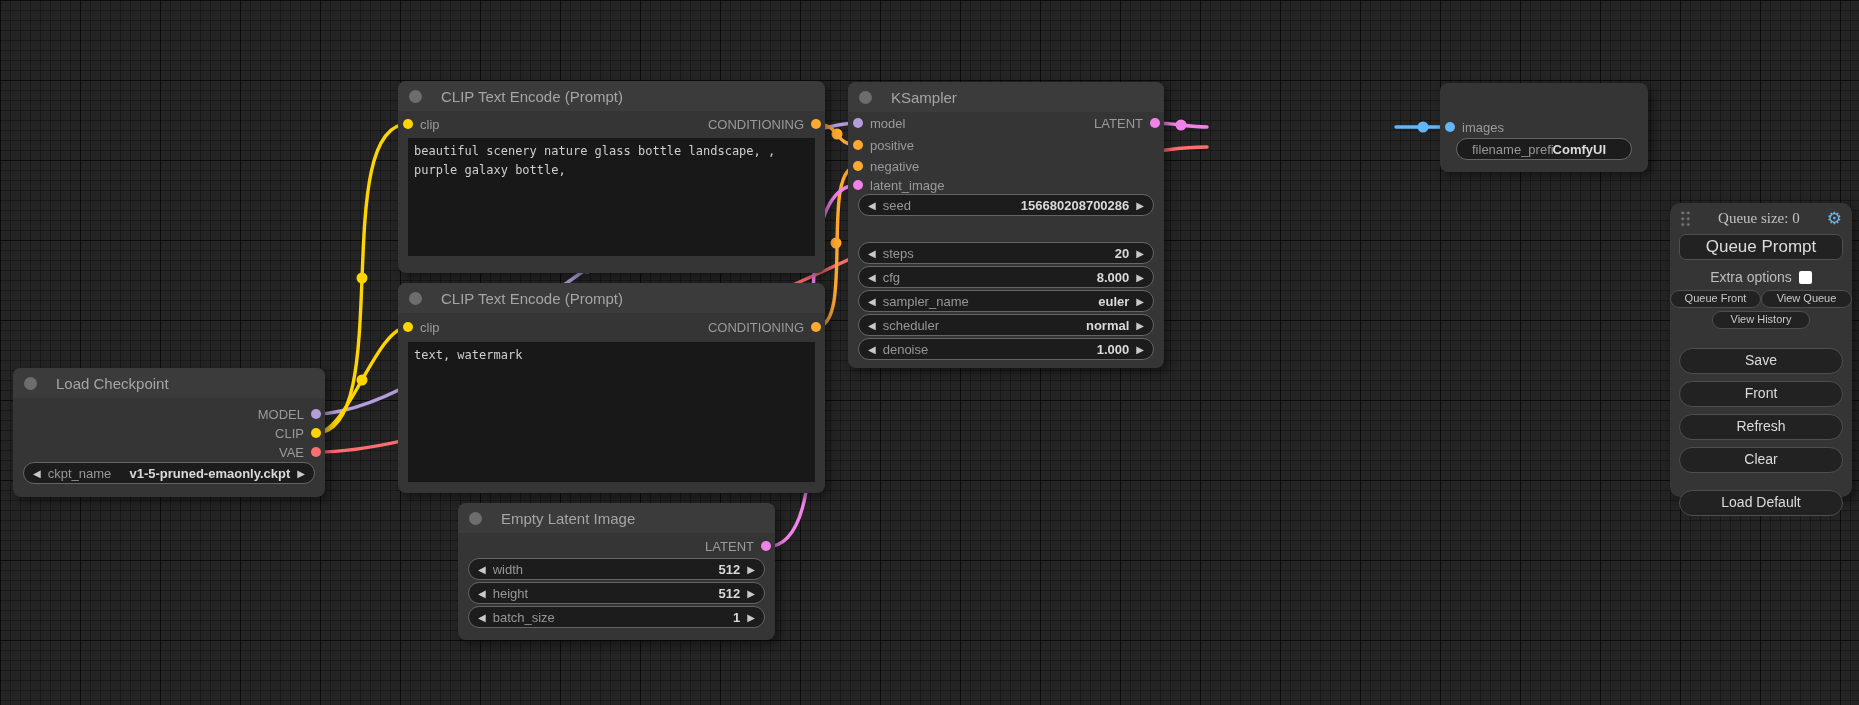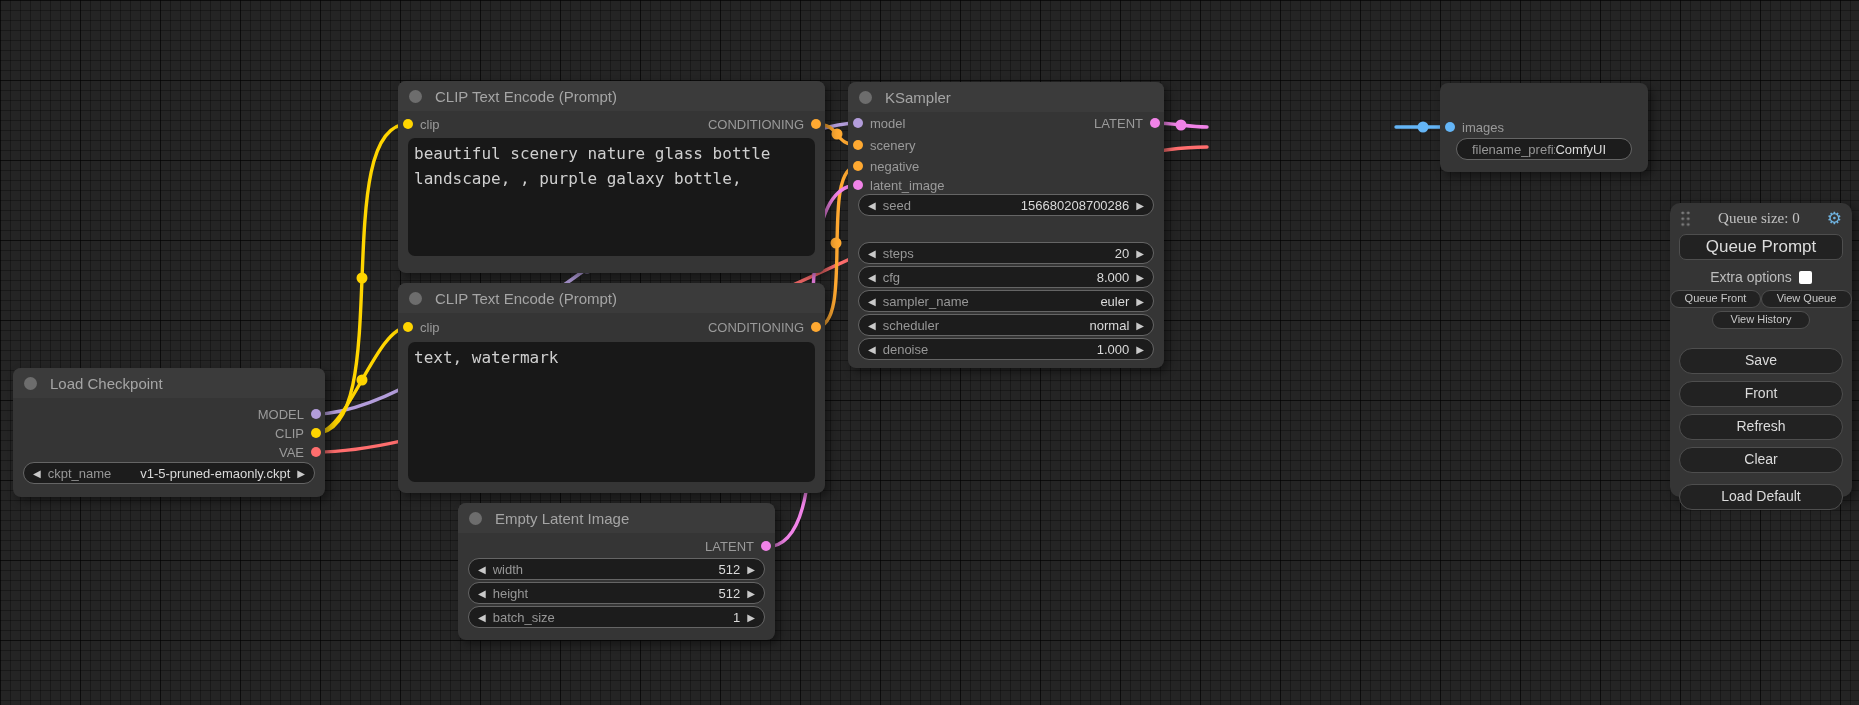--- a/index.html
+++ b/index.html
@@ -11,41 +11,41 @@
       linear-gradient(to bottom, rgba(0,0,0,0.5) 1px, transparent 1px),
       linear-gradient(to right, rgba(0,0,0,0.30) 1px, transparent 1px),
       linear-gradient(to bottom, rgba(0,0,0,0.30) 1px, transparent 1px);
     background-size:80px 80px,80px 80px,10px 10px,10px 10px;
     font-family:"Liberation Sans",sans-serif;
   }
   svg.wires{position:absolute;left:0;top:0;z-index:1;}
   .wire{fill:none;stroke-width:3.4;stroke-linecap:round;}
   .node{position:absolute;z-index:2;background:#353535;border-radius:8px;
         box-shadow:4px 4px 10px rgba(0,0,0,0.45);}
-  .nh{display:flex;align-items:center;height:30px;padding:0 11px;gap:13px;
+  .nh{display:flex;align-items:center;height:30px;padding:0 11px;gap:19px;
       background:#3b3b3b;border-radius:8px 8px 0 0;}
   .nh.small{height:28px;}
   .ndot{width:13px;height:13px;border-radius:50%;background:#6d6d6d;flex:none;}
   .ntitle{font-size:15px;color:#a5a5a5;white-space:nowrap;}
   .slot-in{position:absolute;left:5px;display:flex;align-items:center;height:20px;}
   .slot-out{position:absolute;right:4px;display:flex;align-items:center;height:20px;}
   .sdot{width:10px;height:10px;border-radius:50%;flex:none;}
   .slot-in .slbl{margin-left:7px;font-size:13px;color:#9a9a9a;white-space:nowrap;}
   .slot-out .slbl{margin-right:7px;font-size:13px;color:#9a9a9a;white-space:nowrap;}
   .w{position:absolute;left:10px;right:10px;height:22px;box-sizing:border-box;
      background:#1c1c1c;border:1px solid #656565;border-radius:11px;
      display:flex;align-items:center;padding:0 9px;font-size:13px;white-space:nowrap;}
   .arrow{color:#c9c9c9;font-size:10px;flex:none;cursor:pointer;}
   .wlabel{color:#979797;margin-left:7px;overflow:hidden;}
   .wlabel.noarrow{margin-left:8px;}
-  .wvalue{margin-left:auto;color:#dadada;padding-right:7px;}
+  .wvalue{margin-left:auto;color:#dadada;padding-right:7px;font-weight:bold;}
   .wvalue.noarrow{padding-right:6px;}
   .toggle{width:13px;height:13px;border-radius:50%;flex:none;margin-right:-3px;}
-  .ta{position:absolute;background:#181818;border-radius:7px;color:#cfcfcf;
-      font-family:"DejaVu Sans Mono",monospace;font-size:16px;line-height:1.55;
+  .ta{position:absolute;background:#181818;border-radius:0;color:#cfcfcf;
+      font-family:"DejaVu Sans Mono",monospace;font-size:12px;line-height:1.55;
       padding:4px 6px;box-sizing:border-box;white-space:pre-wrap;word-break:break-word;
       overflow:hidden;}
   
   .panel{position:absolute;z-index:3;left:1670px;top:203px;width:182px;height:294px;
          background:#353535;border-radius:10px;box-shadow:4px 4px 12px rgba(0,0,0,0.5);}
   .phead{display:flex;align-items:center;padding:7px 10px 1px;font-family:Liberation Serif, serif;}
   .dragdots{width:11px;height:17px;flex:none;cursor:grab;
       background-image:radial-gradient(circle,#7b7b7b 1.3px,transparent 1.6px);
       background-size:5.5px 5.8px;}
   .qsize{flex:1;text-align:center;color:#c2c2c2;font-size:15px;}
@@ -184,21 +184,21 @@
     <div class="slot-in" style="top:31px">
       <span class="sdot" style="background-color: rgb(179, 157, 219);"></span>
       <span class="slbl">model</span>
     </div>
     <div class="slot-out" style="top:31px">
       <span class="slbl">LATENT</span>
       <span class="sdot" style="background-color: rgb(241, 131, 232);"></span>
     </div>
     <div class="slot-in" style="top:53px">
       <span class="sdot" style="background-color: rgb(255, 169, 49);"></span>
-      <span class="slbl">scenery</span>
+      <span class="slbl">positive</span>
     </div>
     <div class="slot-in" style="top:74px">
       <span class="sdot" style="background-color: rgb(255, 169, 49);"></span>
       <span class="slbl">negative</span>
     </div>
     <div class="slot-in" style="top:93px">
       <span class="sdot" style="background-color: rgb(241, 131, 232);"></span>
       <span class="slbl">latent_image</span>
     </div>
     <div class="w" style="top:112px">
@@ -267,16 +267,16 @@
       <div class="mini" style="width:74px">View Queue</div>
     </div>
     <div class="minirow" style="margin-top:3px">
       <div class="mini" style="width:80px">View History</div>
     </div>
     <div class="gap13"></div>
     <div class="btn big">Save</div>
     <div class="btn big" style="margin-top:7px">Front</div>
     <div class="btn big" style="margin-top:7px">Refresh</div>
     <div class="btn big" style="margin-top:7px">Clear</div>
-    <div class="btn big" style="margin-top:11px">Load Default</div>
+    <div class="btn big" style="margin-top:17px">Load Default</div>
   </div>
 
 </div>
 
 </body></html>

